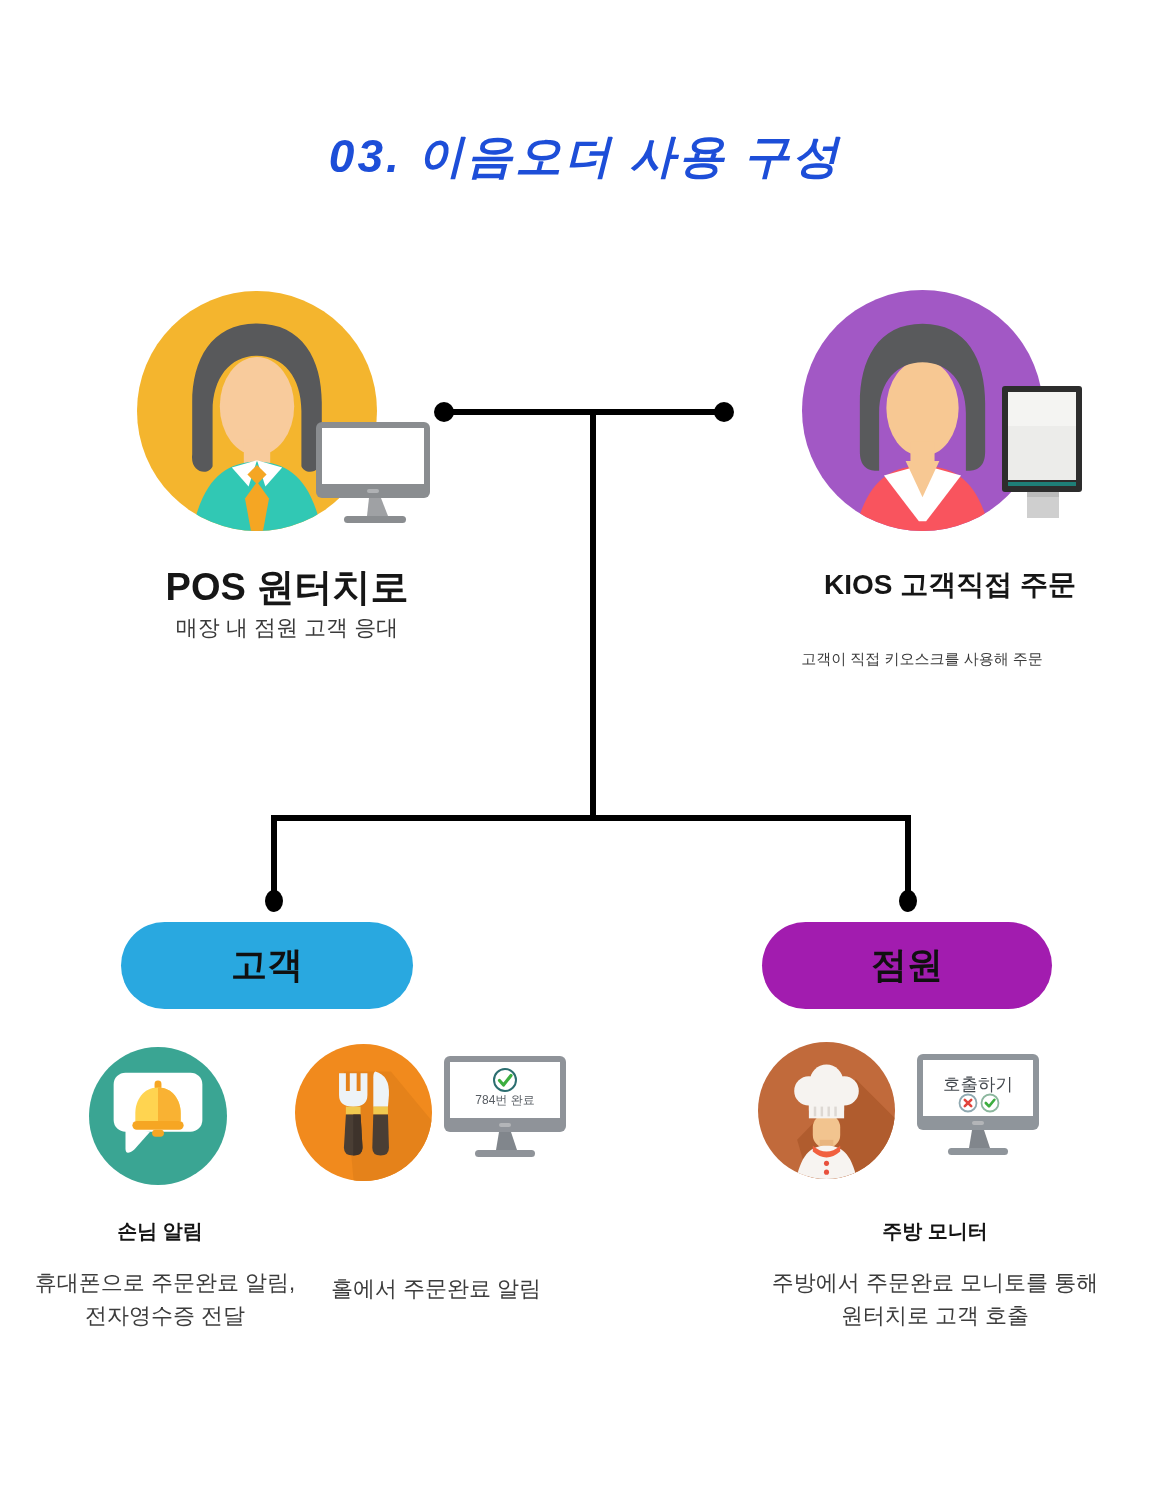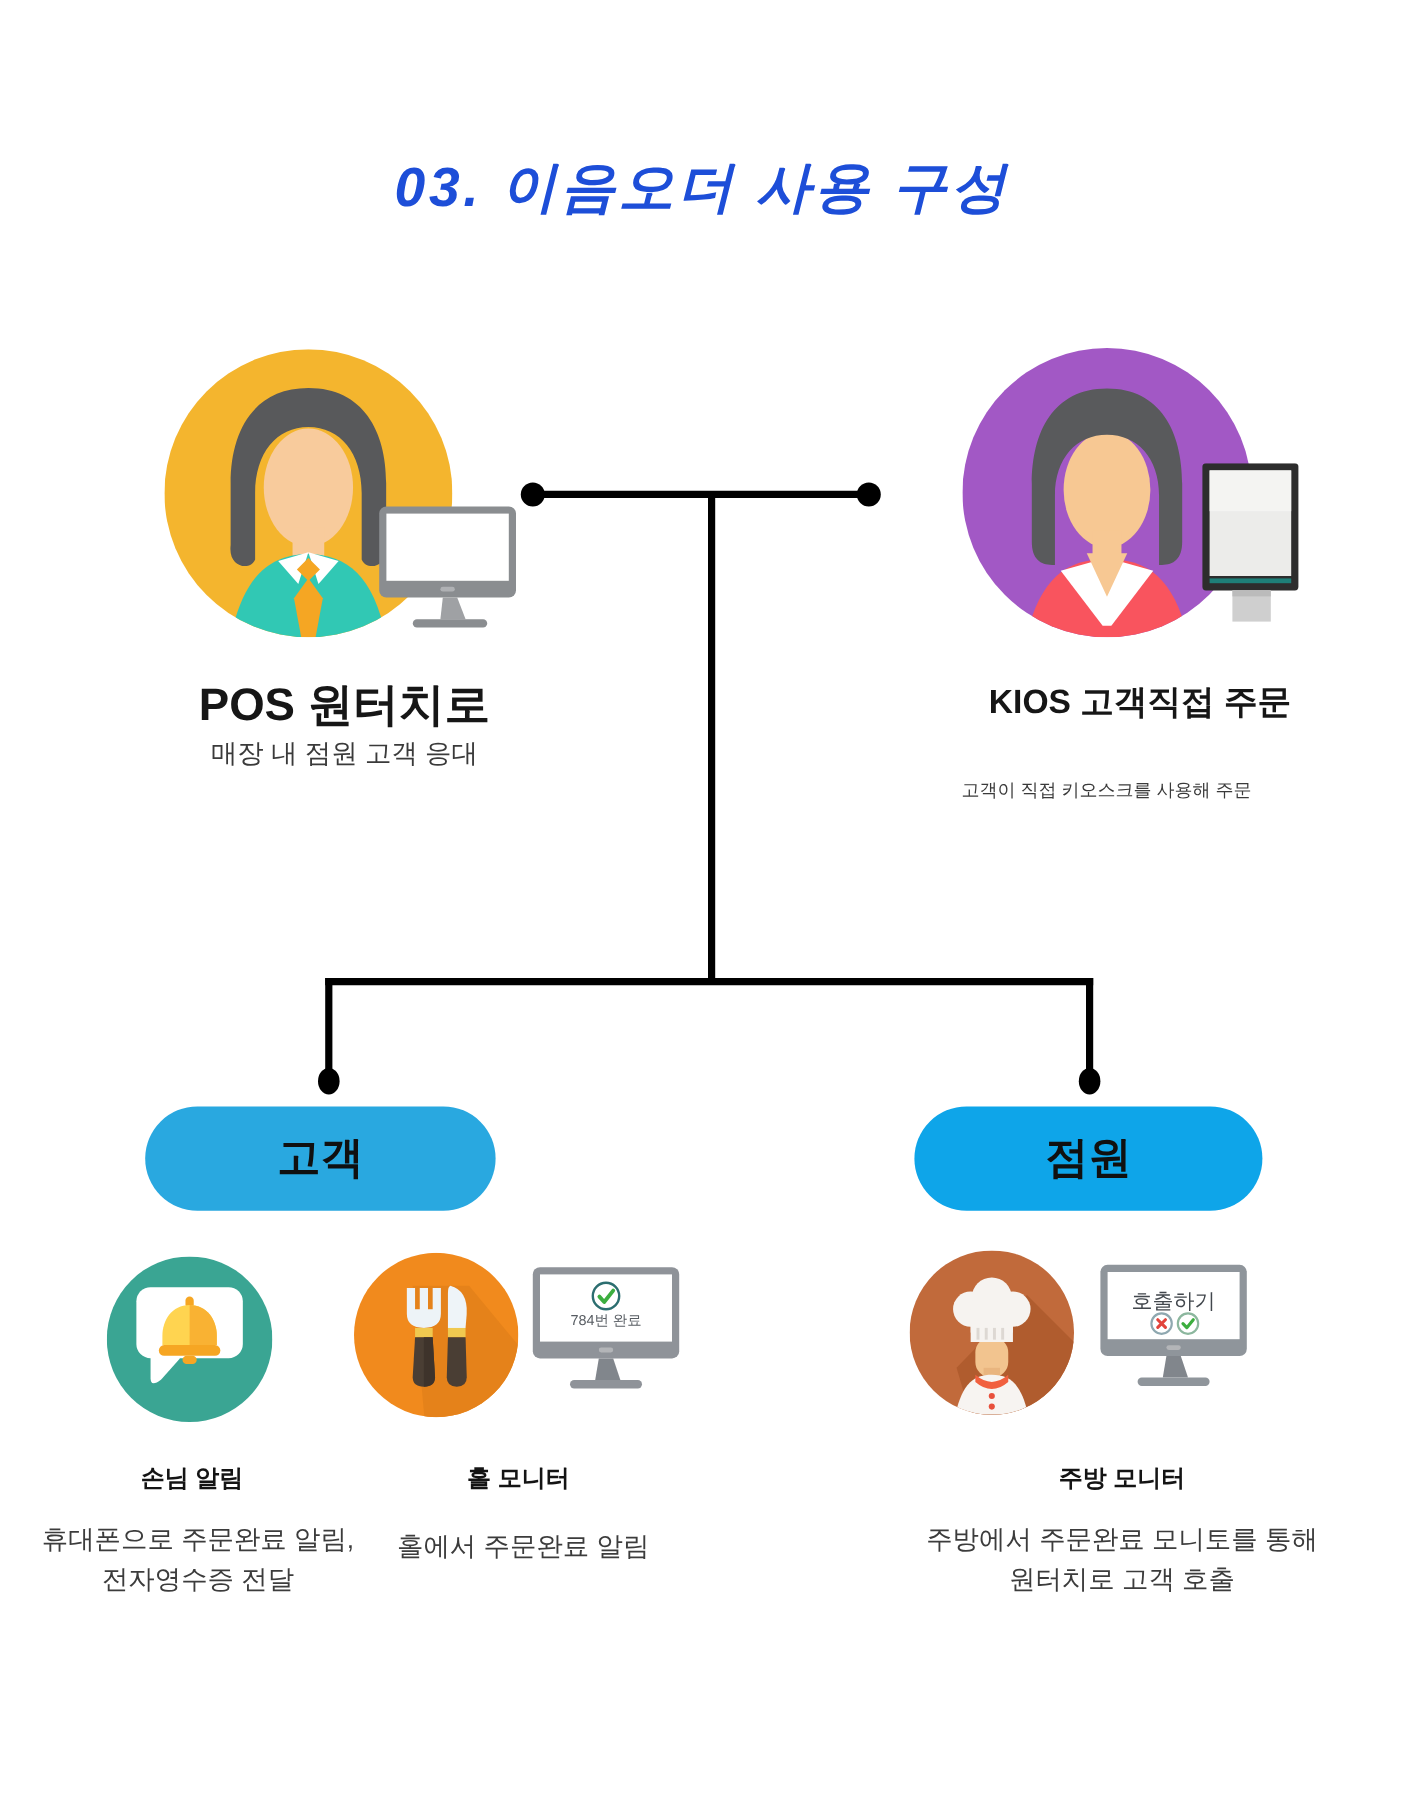--- a/index.html
+++ b/index.html
@@ -10,21 +10,21 @@
       font-size:46px;font-weight:700;font-style:italic;letter-spacing:3px;color:#1d4ed8;}
   .node-label{font-weight:700;color:#161616;text-align:center;}
   .node-desc{color:#3A3A3A;text-align:center;white-space:pre-line;line-height:1.45;}
   .pos-label{left:107px;top:562px;width:360px;font-size:38px;}
   .pos-desc{left:107px;top:612px;width:360px;font-size:22px;}
   .kios-label{left:748px;top:566px;width:404px;font-size:28px;}
   .kios-desc{left:720px;top:616px;width:404px;font-size:15px;margin-top:32px;}
   .pill{display:flex;align-items:center;justify-content:center;border-radius:44px;
         font-size:36px;font-weight:700;color:#101010;}
   .pill-customer{left:121px;top:922px;width:292px;height:87px;background:#29A8E0;}
-  .pill-staff{left:762px;top:922px;width:290px;height:87px;background:#0ea5e9;}
+  .pill-staff{left:762px;top:922px;width:290px;height:87px;background:#a21caf;}
   .feat-title{font-weight:700;color:#141414;text-align:center;font-size:20px;}
   .feat-desc{color:#3C3C3C;text-align:center;font-size:22px;white-space:pre-line;line-height:1.5;}
   .notify-title{left:40px;top:1218px;width:240px;}
   .notify-desc{left:15px;top:1266px;width:300px;}
   .hall-title{left:312px;top:1218px;width:240px;}
   .hall-desc{left:316px;top:1272px;width:240px;}
   .kitchen-title{left:775px;top:1218px;width:320px;}
   .kitchen-desc{left:735px;top:1266px;width:400px;}
   .monitor-wrap{overflow:visible;}
   .monitor-wrap svg{position:absolute;left:0;top:0;}
@@ -200,19 +200,18 @@
       <rect x="56" y="71" width="12" height="4" rx="2" fill="#B3B5B8"></rect>
       <path d="M56 80 L68 80 L74 98 L53 98 Z" fill="#81868C"></path>
       <rect x="32" y="98" width="60" height="7" rx="3.5" fill="#8F959B"></rect>
     </svg>
     <div class="screen-text kitchen-screen-text">호출하기</div>
   </div>
 
   <div class="abs feat-title notify-title">손님 알림</div>
   <div class="abs feat-desc notify-desc">휴대폰으로 주문완료 알림,
 전자영수증 전달</div>
-  <div class="abs feat-title hall-title">홀 모니터</div>
   <div class="abs feat-desc hall-desc">홀에서 주문완료 알림</div>
   <div class="abs feat-title kitchen-title">주방 모니터</div>
   <div class="abs feat-desc kitchen-desc">주방에서 주문완료 모니토를 통해
 원터치로 고객 호출</div>
 
 </div>
 
 </body></html>

